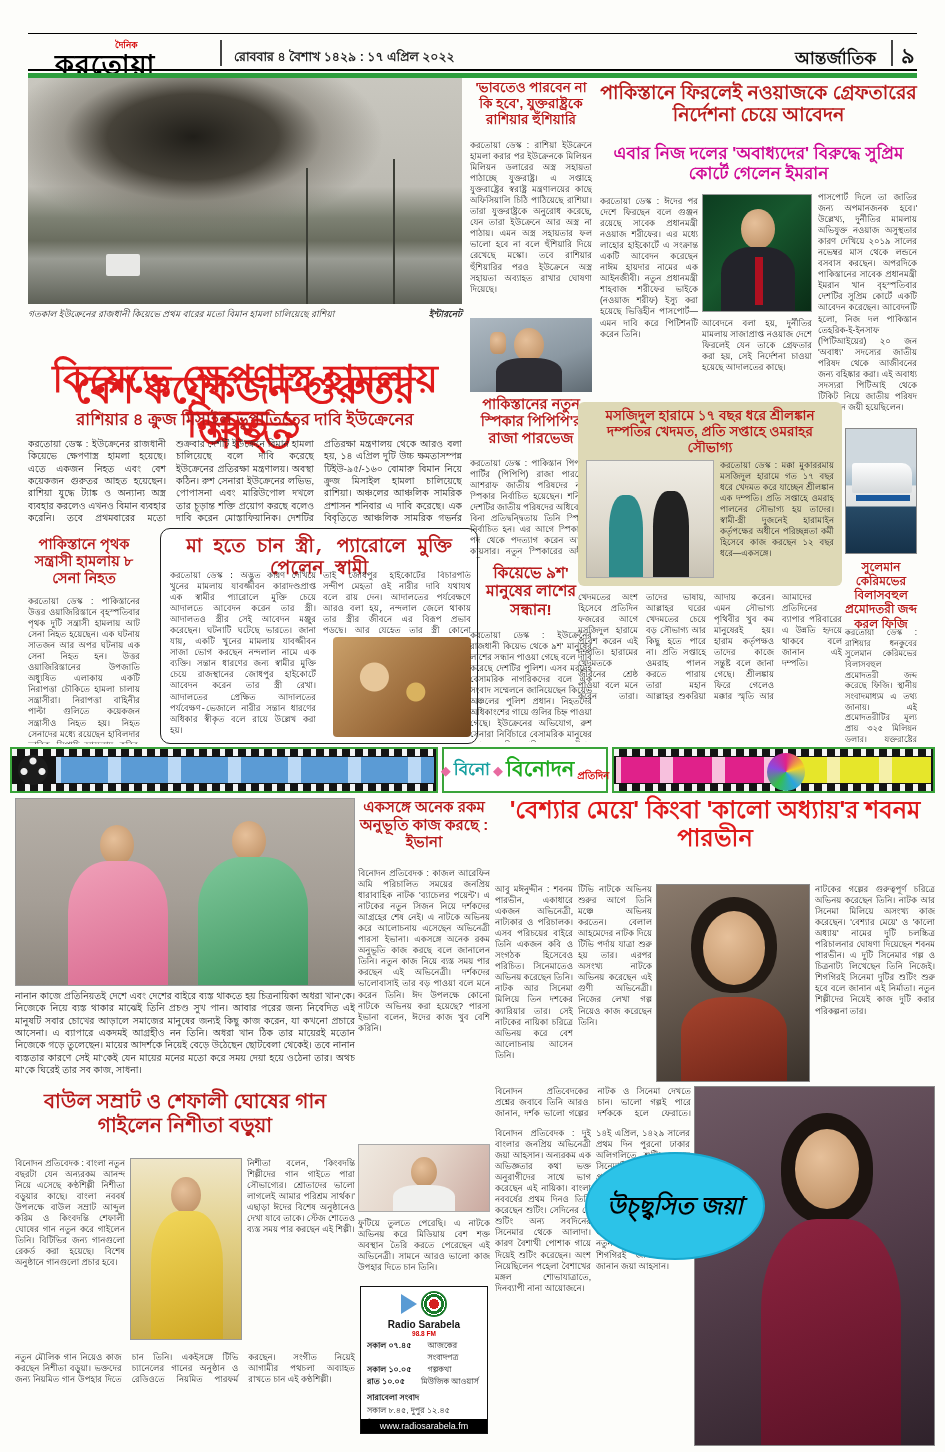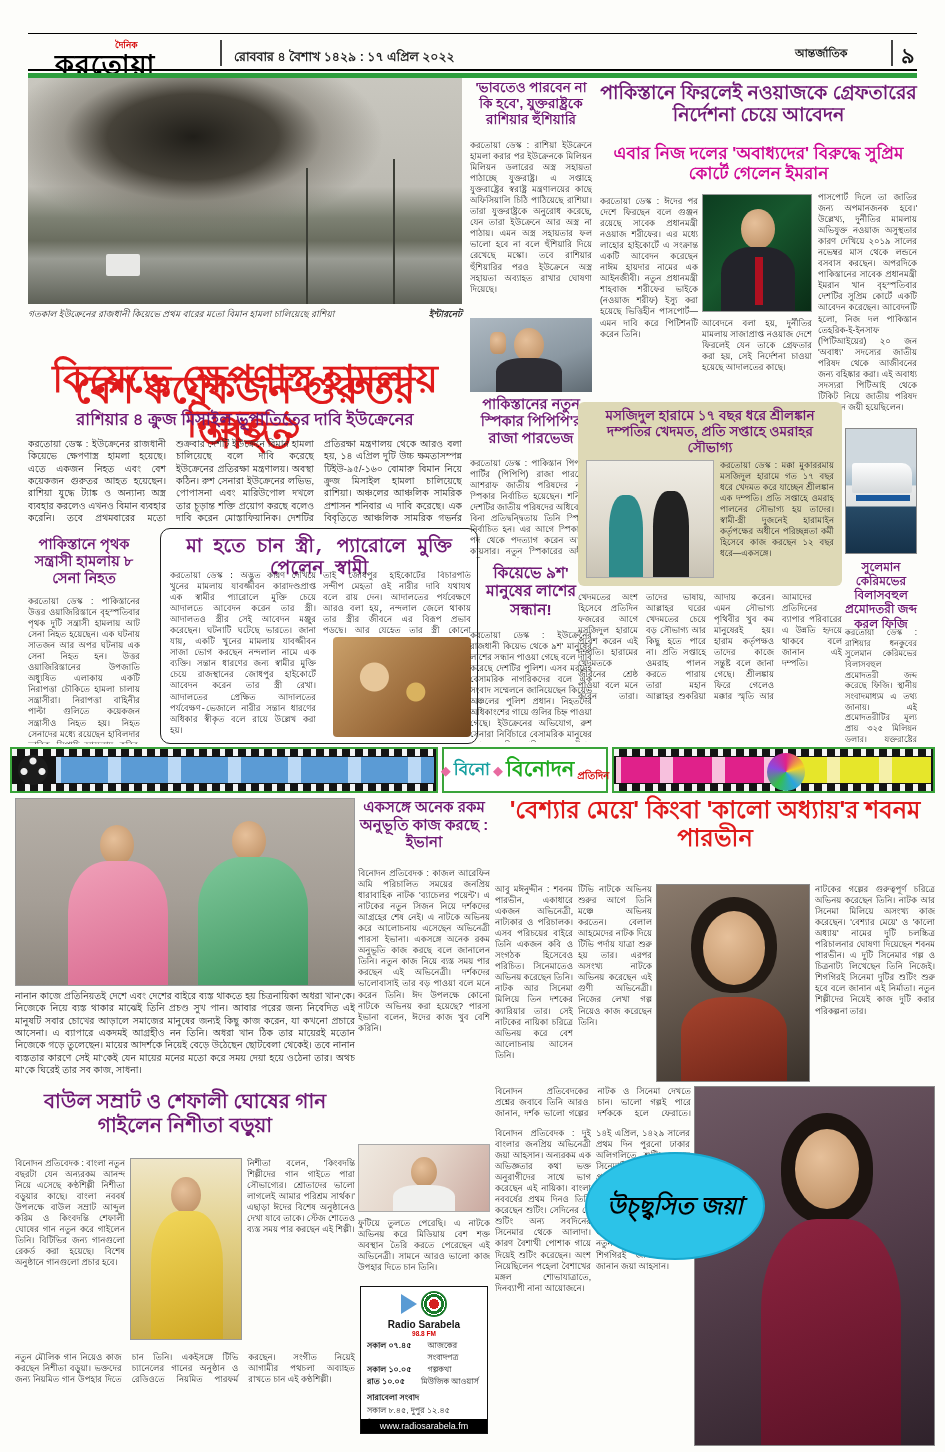--- a/index.html
+++ b/index.html
@@ -5,21 +5,21 @@
   * { margin:0; padding:0; box-sizing:border-box; }
   html,body { background:#e8e8e4; }
   body { font-family:"Liberation Sans","DejaVu Sans",sans-serif; }
   #page { position:relative; width:945px; height:1452px; background:#fdfdfa; margin:0 auto; overflow:hidden; color:#151515; }
   .abs { position:absolute; }
   .bt  { font-size:9.3px; line-height:1.33; text-align:justify; color:#262626; }
   .bt-sm { font-size:8.5px; line-height:1.3; text-align:justify; color:#262626; }
   .cols2 { columns:2; column-gap:9px; }
   .cols3 { columns:3; column-gap:10px; }
   .cols4 { columns:4; column-gap:8px; }
-  .hl { font-weight:bold; text-align:center; color:#701a75; line-height:1.18; }
+  .hl { font-weight:bold; text-align:center; color:#b91c1c; line-height:1.18; }
   .hl-red { color:#e01b1b; }
   .photo { position:absolute; overflow:hidden; }
   .pface { position:absolute; border-radius:50%; background:radial-gradient(circle at 40% 35%, #e6c09a, #b98a5e); }
   .pbody { position:absolute; border-radius:40% 40% 0 0; }
   .cap { font-size:9px; color:#222; font-style:italic; }
   .rule { position:absolute; background:#000; }
   .boxed { border:1.6px solid #222; border-radius:10px; background:#fff; }
   .magenta { color:#cf0a96; }
   .strip { position:absolute; border:2px solid #3aa43a; background:
       repeating-linear-gradient(90deg,#f4f4f4 0 5px,#141414 5px 13px) 0 0 / 100% 7px no-repeat,
@@ -37,21 +37,21 @@
 
 <div id="page">
 
   <div class="rule" style="left:28px; top:33px; width:889px; height:1px;"></div>
   <div class="abs" style="left:55px; top:38px;">
     <div style="font-size:9px; font-weight:bold; color:#d40000; margin-left:60px;">দৈনিক</div>
     <div style="font-size:27px; font-weight:bold; color:#000; line-height:0.95; letter-spacing:1px;">করতোয়া</div>
   </div>
   <div class="abs" style="left:220px; top:40px; width:2px; height:26px; background:#444;"></div>
   <div class="abs" style="left:234px; top:48px; font-size:12.5px; font-weight:bold; color:#222;">রোববার ৪ বৈশাখ ১৪২৯ : ১৭ এপ্রিল ২০২২</div>
-  <div class="abs" style="left:795px; top:45px; font-size:11px; font-weight:bold;">আন্তর্জাতিক</div>
+  <div class="abs" style="left:795px; top:45px; font-size:17px; font-weight:bold;">আন্তর্জাতিক</div>
   <div class="abs" style="left:891px; top:40px; width:2px; height:26px; background:#444;"></div>
   <div class="abs" style="left:901px; top:40px; font-size:21px; font-weight:bold;">৯</div>
   <div class="rule" style="left:28px; top:69px; width:889px; height:2px;"></div>
   <div class="abs" style="left:28px; top:73px; width:889px; height:5px; background:#2d9e3d;"></div>
 
   <div class="photo" style="left:28px; top:78px; width:434px; height:226px;
       background:
         radial-gradient(ellipse 190px 95px at 38% 26%, #201e19 0%, #47433a 45%, rgba(120,115,105,0.55) 68%, rgba(200,198,190,0) 100%),
         linear-gradient(180deg,#c9c7bf 0%, #bdbbb3 48%, #7d8173 62%, #6a6d5f 72%, #9a9c94 80%, #5e6157 100%);">
     <div class="abs" style="left:18%; top:78%; width:34px; height:22px; background:#e8e8e6; border-radius:2px;"></div>

